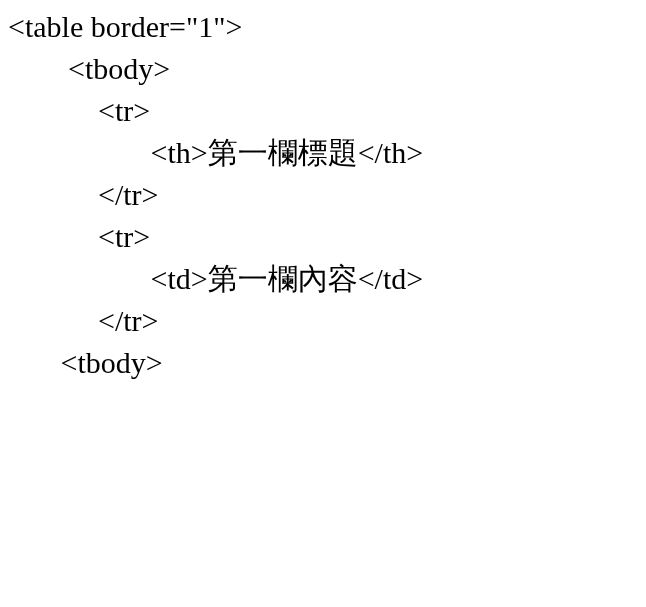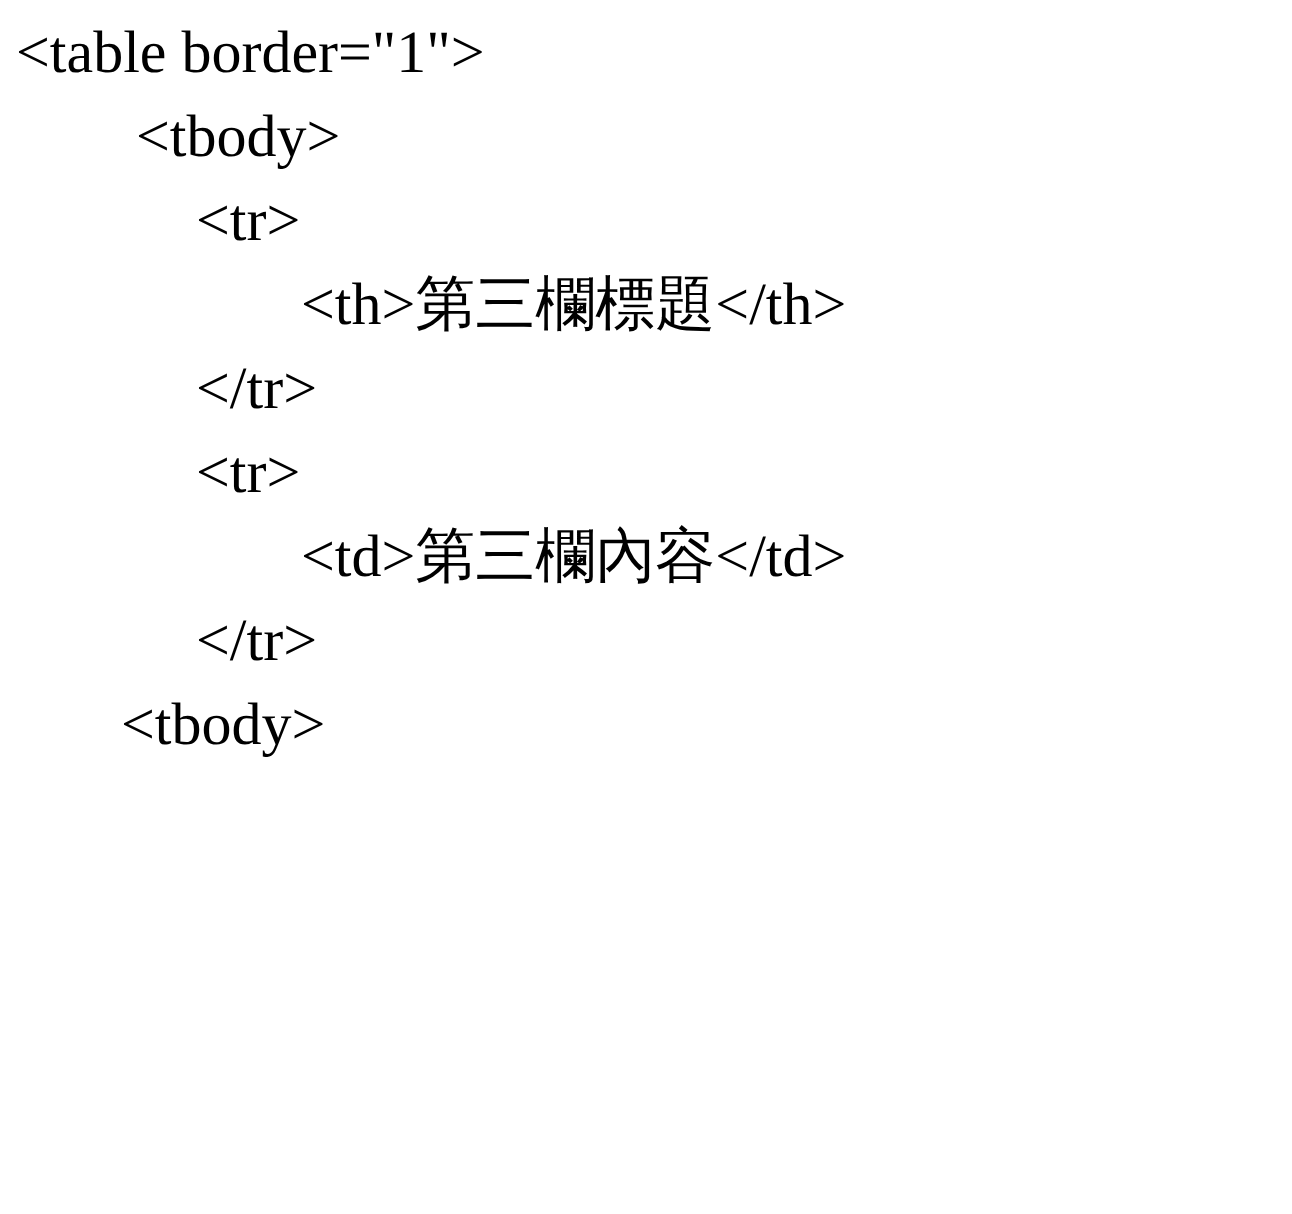--- a/index.html
+++ b/index.html
@@ -27,19 +27,19 @@
       height: 42px;
     }
   </style>
 </head>
 <body>
 
 <div class="code-block">
   <div class="code-line">&lt;table border="1"&gt;</div>
   <div class="code-line">        &lt;tbody&gt;</div>
   <div class="code-line">            &lt;tr&gt;</div>
-  <div class="code-line">                   &lt;th&gt;第三欄標題&lt;/th&gt;</div>
+  <div class="code-line">                   &lt;th&gt;第一欄標題&lt;/th&gt;</div>
   <div class="code-line">            &lt;/tr&gt;</div>
   <div class="code-line">            &lt;tr&gt;</div>
-  <div class="code-line">                   &lt;td&gt;第三欄內容&lt;/td&gt;</div>
+  <div class="code-line">                   &lt;td&gt;第一欄內容&lt;/td&gt;</div>
   <div class="code-line">            &lt;/tr&gt;</div>
   <div class="code-line">       &lt;tbody&gt;</div>
 </div>
 
 </body></html>

